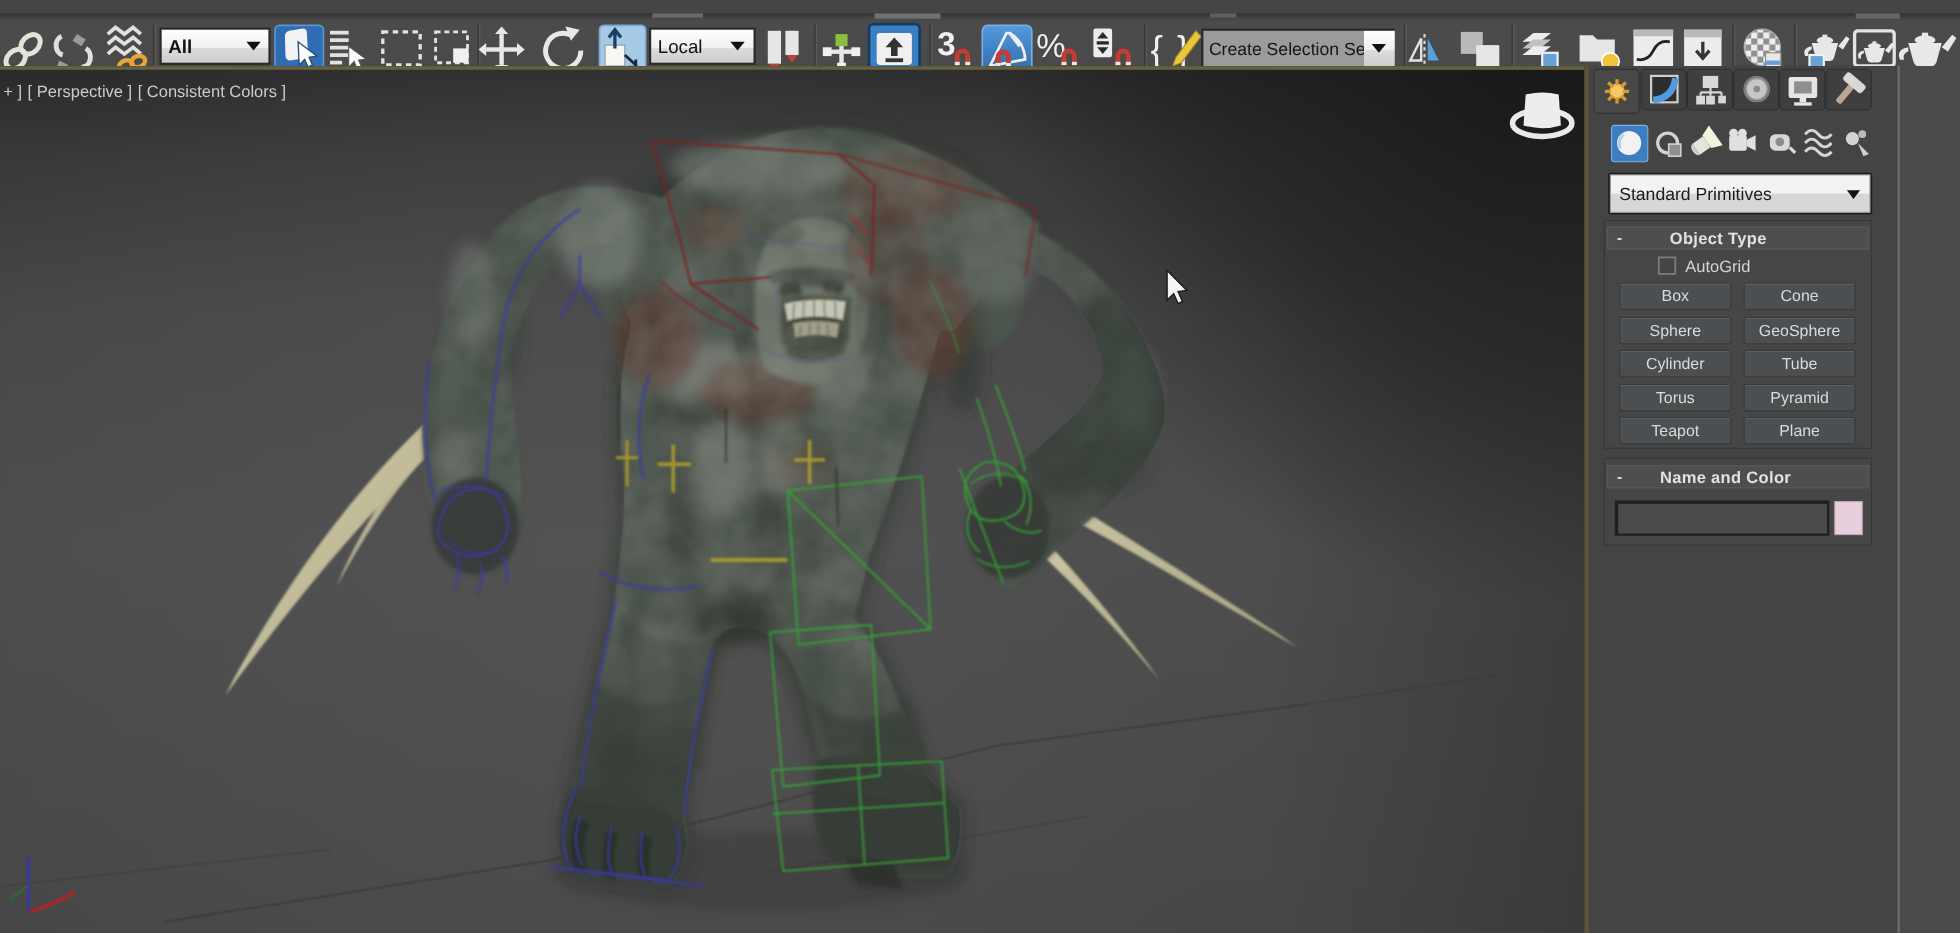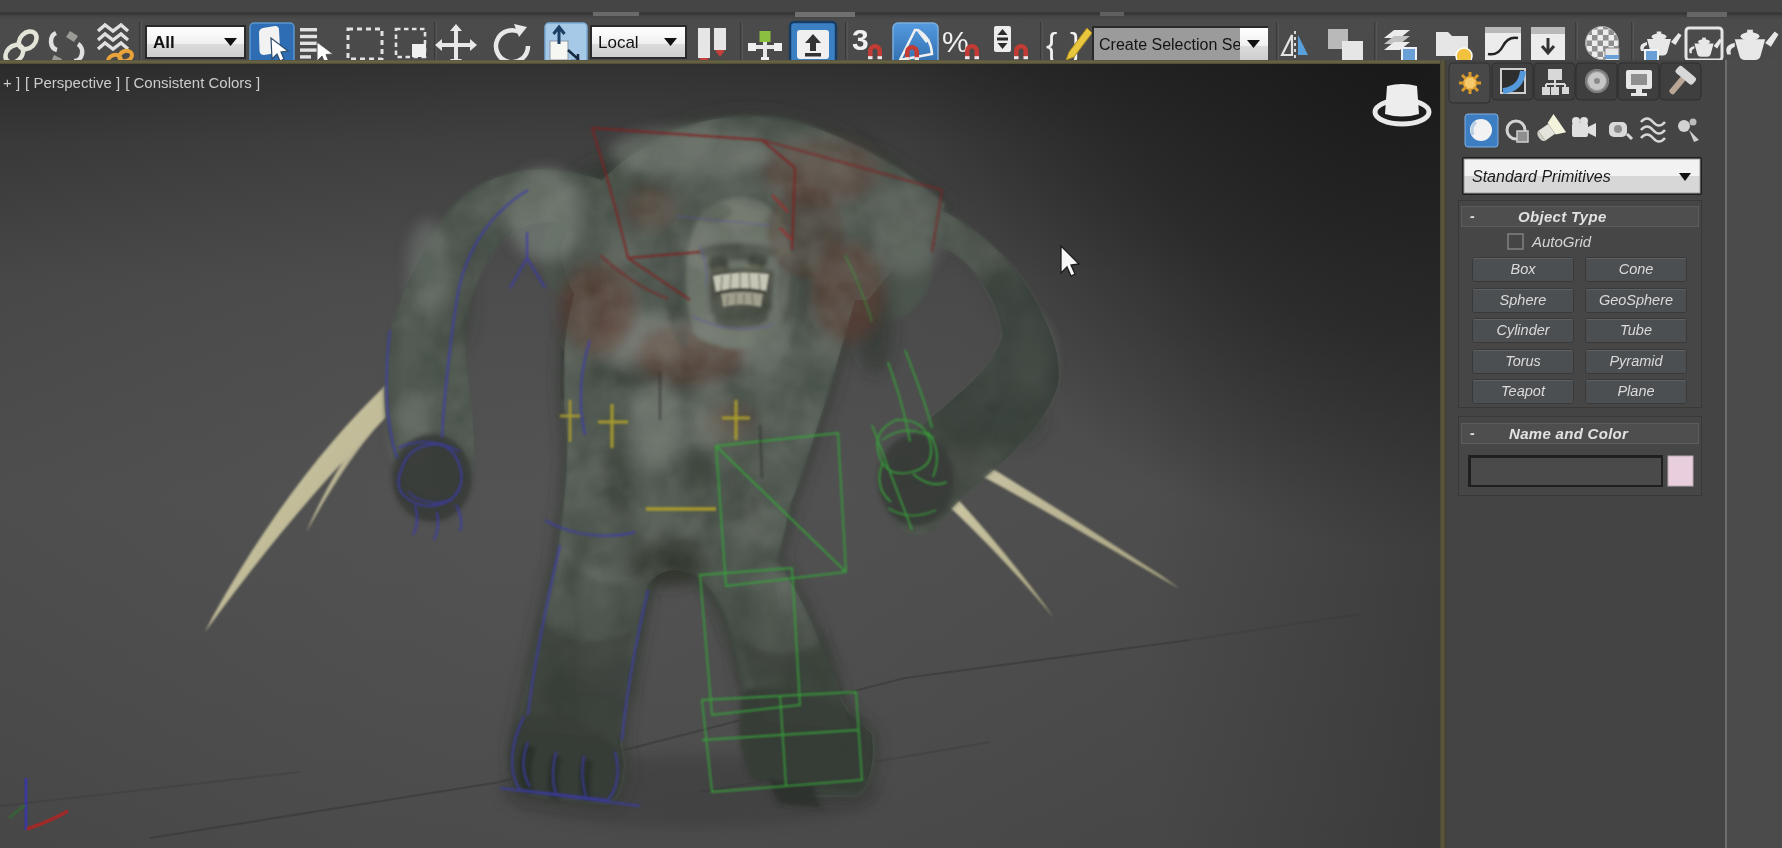--- a/index.html
+++ b/index.html
@@ -5,21 +5,21 @@
   html,body{margin:0;padding:0;width:1782px;height:848px;overflow:hidden;background:#454545;
     font-family:"Liberation Sans",sans-serif;}
   #root{position:absolute;left:0;top:0;width:1782px;height:848px;}
   #toolbar{position:absolute;left:0;top:0;width:1782px;height:60px;filter:blur(0.4px);
     background:linear-gradient(#3a3a3a,#4b4b4b 12%,#4a4a4a 85%,#444);margin-top:12px;}
   #topline{position:absolute;left:0;top:60px;width:1446px;height:4px;
     background:linear-gradient(#55513a,#6c6747 45%,#4e4a33);}
   #rightline{position:absolute;left:1440px;top:60px;width:6px;height:788px;
     background:linear-gradient(90deg,#4a4733,#5f5a40 50%,#3e3b2c);}
   #viewport{position:absolute;left:0;top:64px;width:1496px;height:784px;filter:blur(0.35px);}
-  #panel{position:absolute;left:1446px;top:60px;width:336px;height:788px;background:#444444;filter:blur(0.3px);font-style:italic;}
+  #panel{position:absolute;left:1446px;top:60px;width:336px;height:788px;background:#444444;filter:blur(0.3px);}
 </style>
 </head>
 <body>
 <div id="root">
   <div id="toolbar">
    <svg width="1782" height="60" viewBox="0 0 1782 60">
     <defs>
       <g id="magnet">
         <path d="M -7 7 L -7 -1 A 7 7 0 0 1 7 -1 L 7 7 L 2.5 7 L 2.5 -1 A 2.5 2.5 0 0 0 -2.5 -1 L -2.5 7 Z" fill="#c23b34"></path>
         <rect x="-7" y="4.2" width="4.5" height="3" fill="#e8e8e8"></rect>

